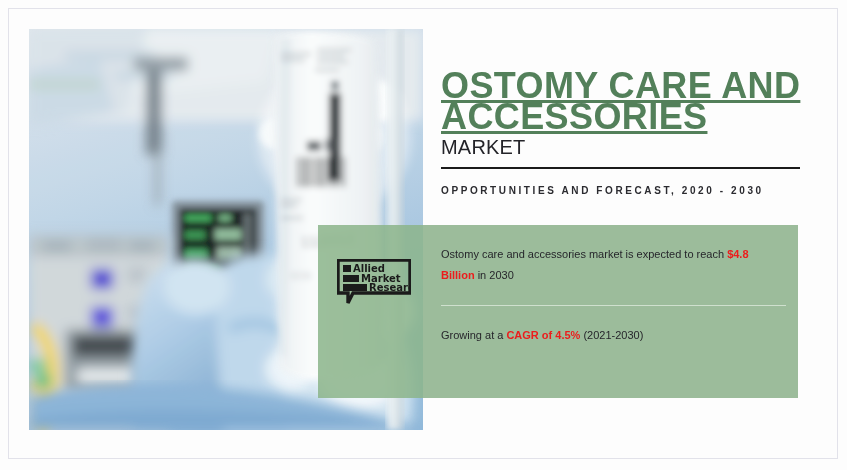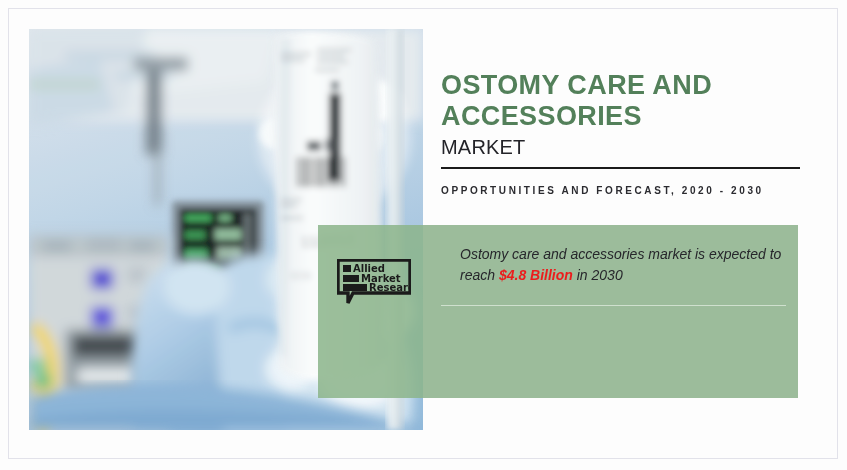--- a/index.html
+++ b/index.html
@@ -36,27 +36,28 @@
   .photo svg{display:block;width:394px;height:401px;}
 
   
   .content{
     position:absolute;
     left:441px;top:29px;
     width:360px;
   }
   .title{
     color:#53805a;
-    font-size:27px;
+    font-size:36px;
     font-weight:bold;
     line-height:31px;
     letter-spacing:0.4px;
     margin:0;
     padding-top:41px;
     text-transform:uppercase;
+    text-decoration:underline;
   }
   .subtitle{
     color:#242429;
     font-size:20px;
     font-weight:normal;
     line-height:24px;
     margin:0;
     padding-top:3px;
     letter-spacing:0.2px;
   }
@@ -94,26 +95,25 @@
   
   .logo{
     position:absolute;
     left:337px;top:259px;
     width:74px;height:45px;
   }
   .logo svg{display:block;}
 
   .gtext{
     position:absolute;
-    left:460px;
+    left:441px;
     width:340px;
     color:#26262b;
-    font-size:14px;
+    font-size:11px;
     line-height:21px;
-    font-style:italic;
   }
   .gtext.one{top:244px;}
   .gtext.two{top:325px;}
   .hl{color:#ec1c1c;font-weight:bold;}
   .rule-light{
     position:absolute;
     left:441px;top:305px;
     width:345px;height:0;
     border-top:1px solid #cfe0ce;
   }
@@ -319,13 +319,16 @@
       <text x="32" y="32" font-family="DejaVu Sans, sans-serif" font-size="10" font-weight="bold" fill="#1b1b1b">Research</text>
     </svg>
   </div>
 
   <div class="gtext one">
     <span>Ostomy care and accessories market is expected to reach </span><span class="hl">$4.8 Billion</span><span> in 2030</span>
   </div>
 
   <div class="rule-light"></div>
 
+  <div class="gtext two">
+    <span>Growing at a </span><span class="hl">CAGR of 4.5%</span><span> (2021-2030)</span>
+  </div>
 </div>
 
 </body></html>

